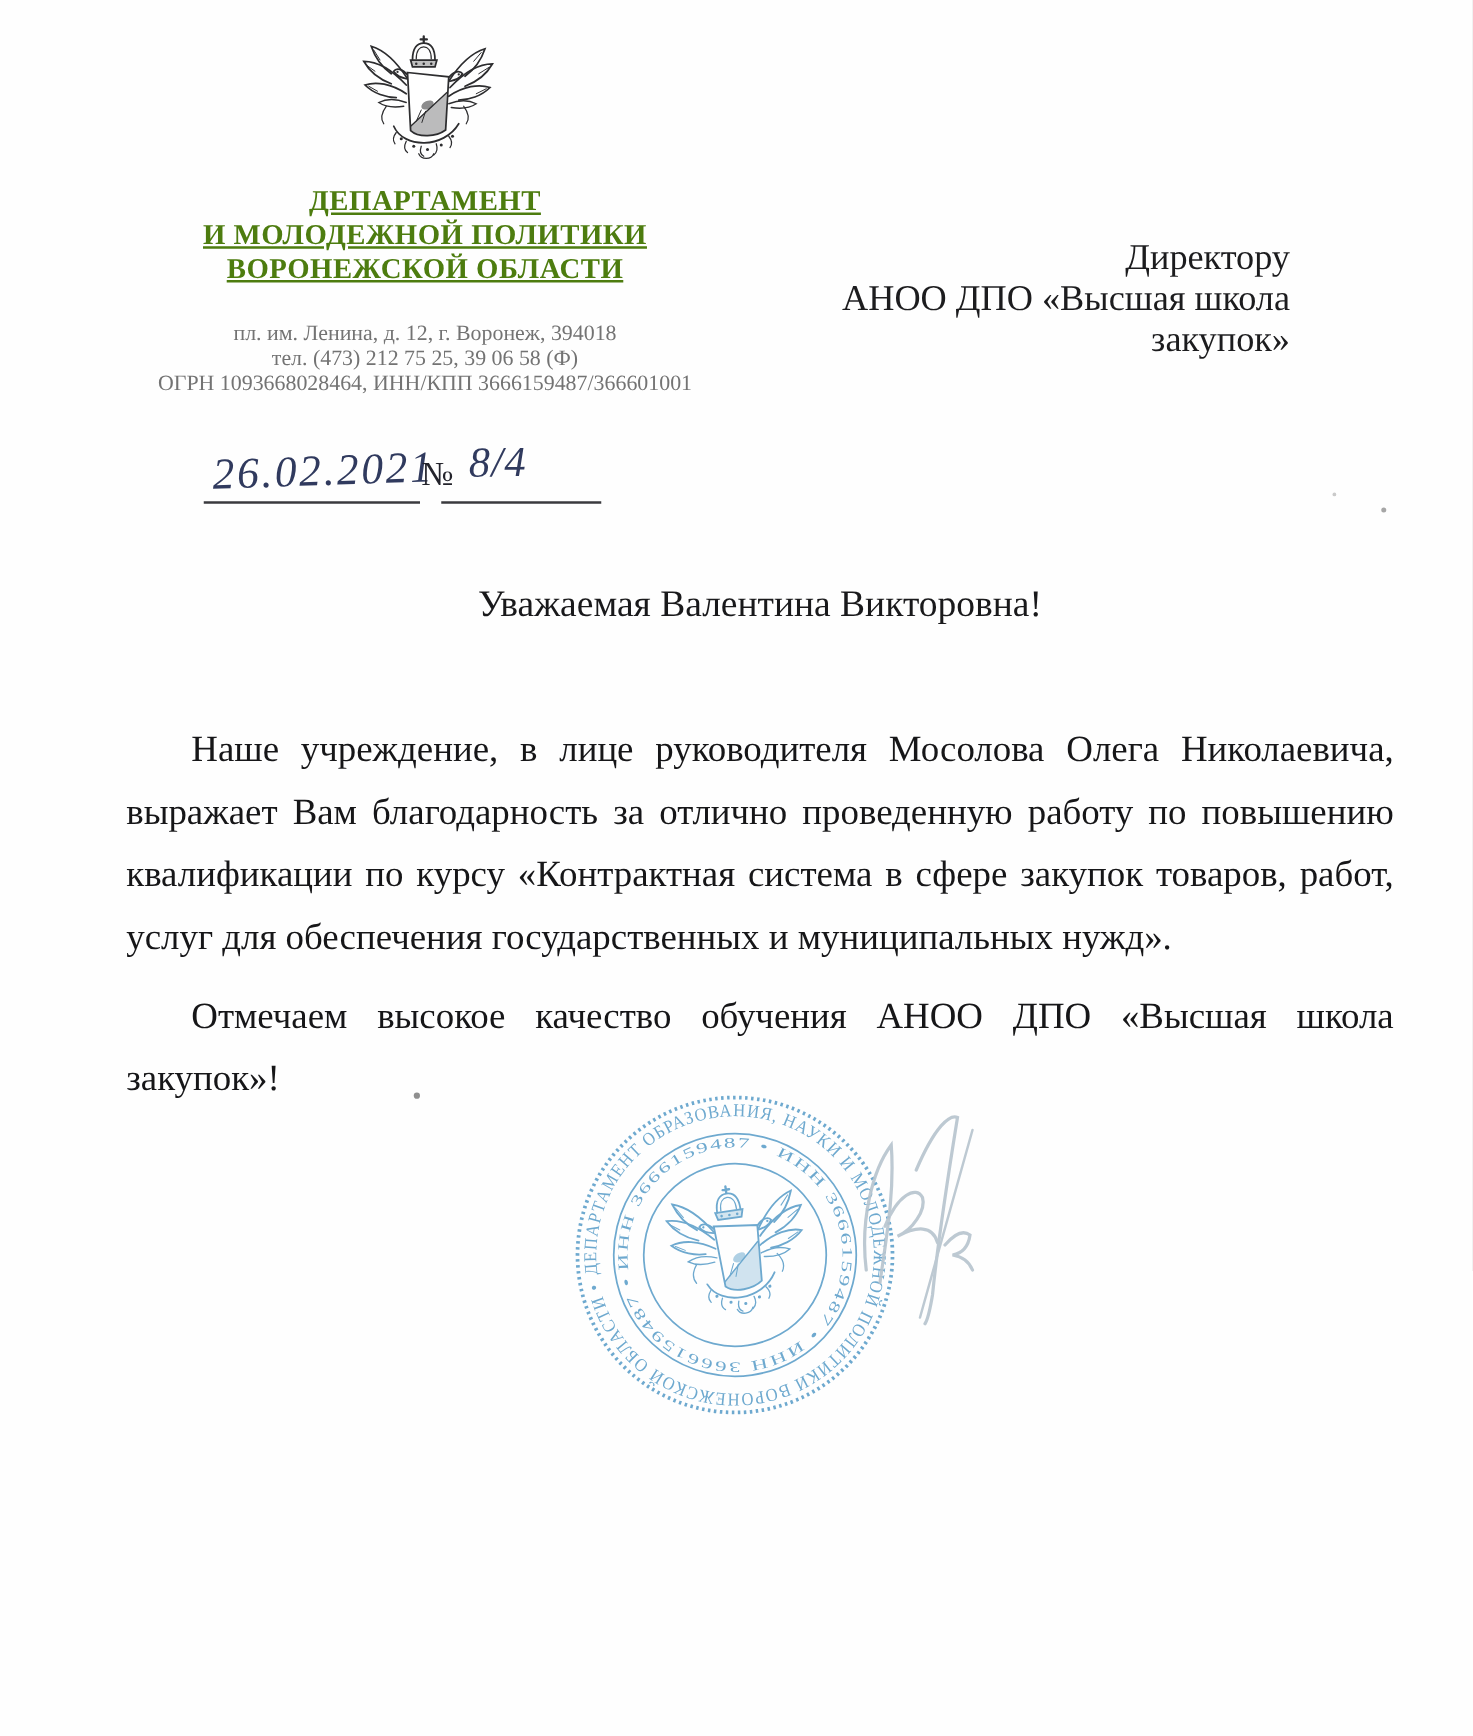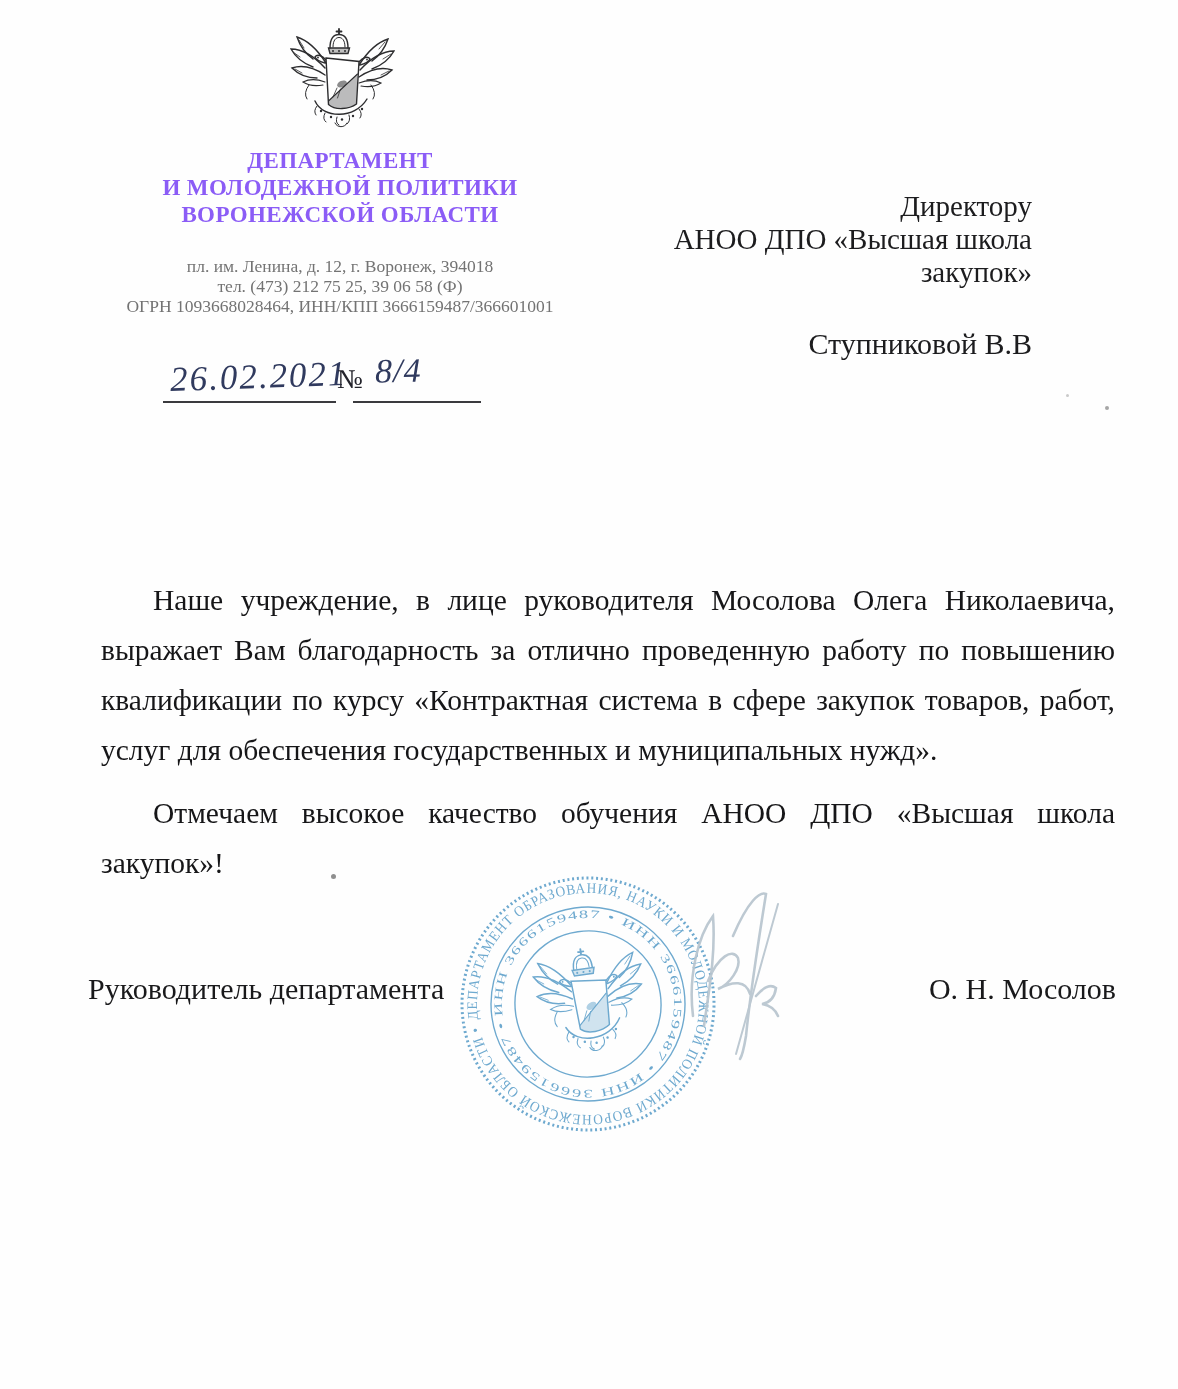--- a/index.html
+++ b/index.html
@@ -4,21 +4,21 @@
 <style>
   html,body{margin:0;padding:0;background:#e8e8e8;}
   #page{
     position:relative;width:1178px;height:1389px;margin:0 auto;
     background:#fefefe;overflow:hidden;
     font-family:"Liberation Serif", serif;color:#1d1d1f;
   }
   
   #emblem{position:absolute;left:279px;top:26px;width:120px;height:112px;color:#2d2d2f;}
   #letterhead-block{position:absolute;left:103px;top:147px;width:474px;text-align:center;}
-  .org-line{font-weight:bold;font-size:23px;line-height:27px;letter-spacing:.4px;color:#8b5cf6;}
+  .org-line{font-weight:bold;font-size:23px;line-height:27px;letter-spacing:.4px;color:#4d7c0f;text-decoration:underline;}
   #address-block{margin-top:28px;}
   .addr-line{font-size:17.5px;line-height:20px;color:#737373;}
   
   #ref-area{position:absolute;left:0;top:0;width:100%;height:100%;pointer-events:none;}
   .hand{font-style:italic;color:#303a5e;}
   #ref-date{position:absolute;left:170px;top:357px;font-size:35px;letter-spacing:2px;transform:rotate(-2deg);}
   #ref-no-sign{position:absolute;left:337px;top:364px;font-size:27px;color:#23232b;}
   #ref-number{position:absolute;left:375px;top:352px;font-size:34px;letter-spacing:1px;transform:rotate(-1deg);}
   .underline{position:absolute;height:2px;background:#17171c;opacity:.85;}
   #u1{left:163px;top:401px;width:173px;}
@@ -117,33 +117,29 @@
     <span id="ref-no-sign">№</span>
     <span id="ref-number" class="hand">8/4</span>
     <div id="u1" class="underline"></div>
     <div id="u2" class="underline"></div>
   </div>
 
   <div id="addressee">
     <div>Директору</div>
     <div>АНОО ДПО «Высшая школа</div>
     <div>закупок»</div>
-    <div id="addressee-name">Ступниковой В.В</div>
   </div>
 
+  <div id="salutation">Уважаемая Валентина Викторовна!</div>
 
   <div id="body-block">
     <p>Наше учреждение, в лице руководителя Мосолова Олега Николаевича, выражает Вам благодарность за отлично проведенную работу по повышению квалификации по курсу «Контрактная система в сфере закупок товаров, работ, услуг для обеспечения государственных и муниципальных нужд».</p>
     <p>Отмечаем высокое качество обучения АНОО ДПО «Высшая школа закупок»!</p>
   </div>
 
-  <div id="signoff">
-    <span id="signoff-title">Руководитель департамента</span>
-    <span id="signoff-name">О. Н. Мосолов</span>
-  </div>
 
   <svg id="stamp" viewBox="0 0 276 276" style="color:#4f97c5;">
     <circle cx="138" cy="138" r="126" fill="none" stroke="currentColor" stroke-width="3" stroke-dasharray="2 2.8"></circle>
     <defs>
       <path id="ringPath" d="M138,138 m-111,0 a111,111 0 1,1 222,0 a111,111 0 1,1 -222,0"></path>
       <path id="innerRingPath" d="M138,138 m-86,0 a86,86 0 1,1 172,0 a86,86 0 1,1 -172,0"></path>
     </defs>
     <text fill="currentColor" font-size="14.5" letter-spacing="1">
       <textPath href="#ringPath" textLength="690" lengthAdjust="spacingAndGlyphs">ДЕПАРТАМЕНТ ОБРАЗОВАНИЯ, НАУКИ И МОЛОДЕЖНОЙ ПОЛИТИКИ ВОРОНЕЖСКОЙ ОБЛАСТИ • </textPath>
     </text>

